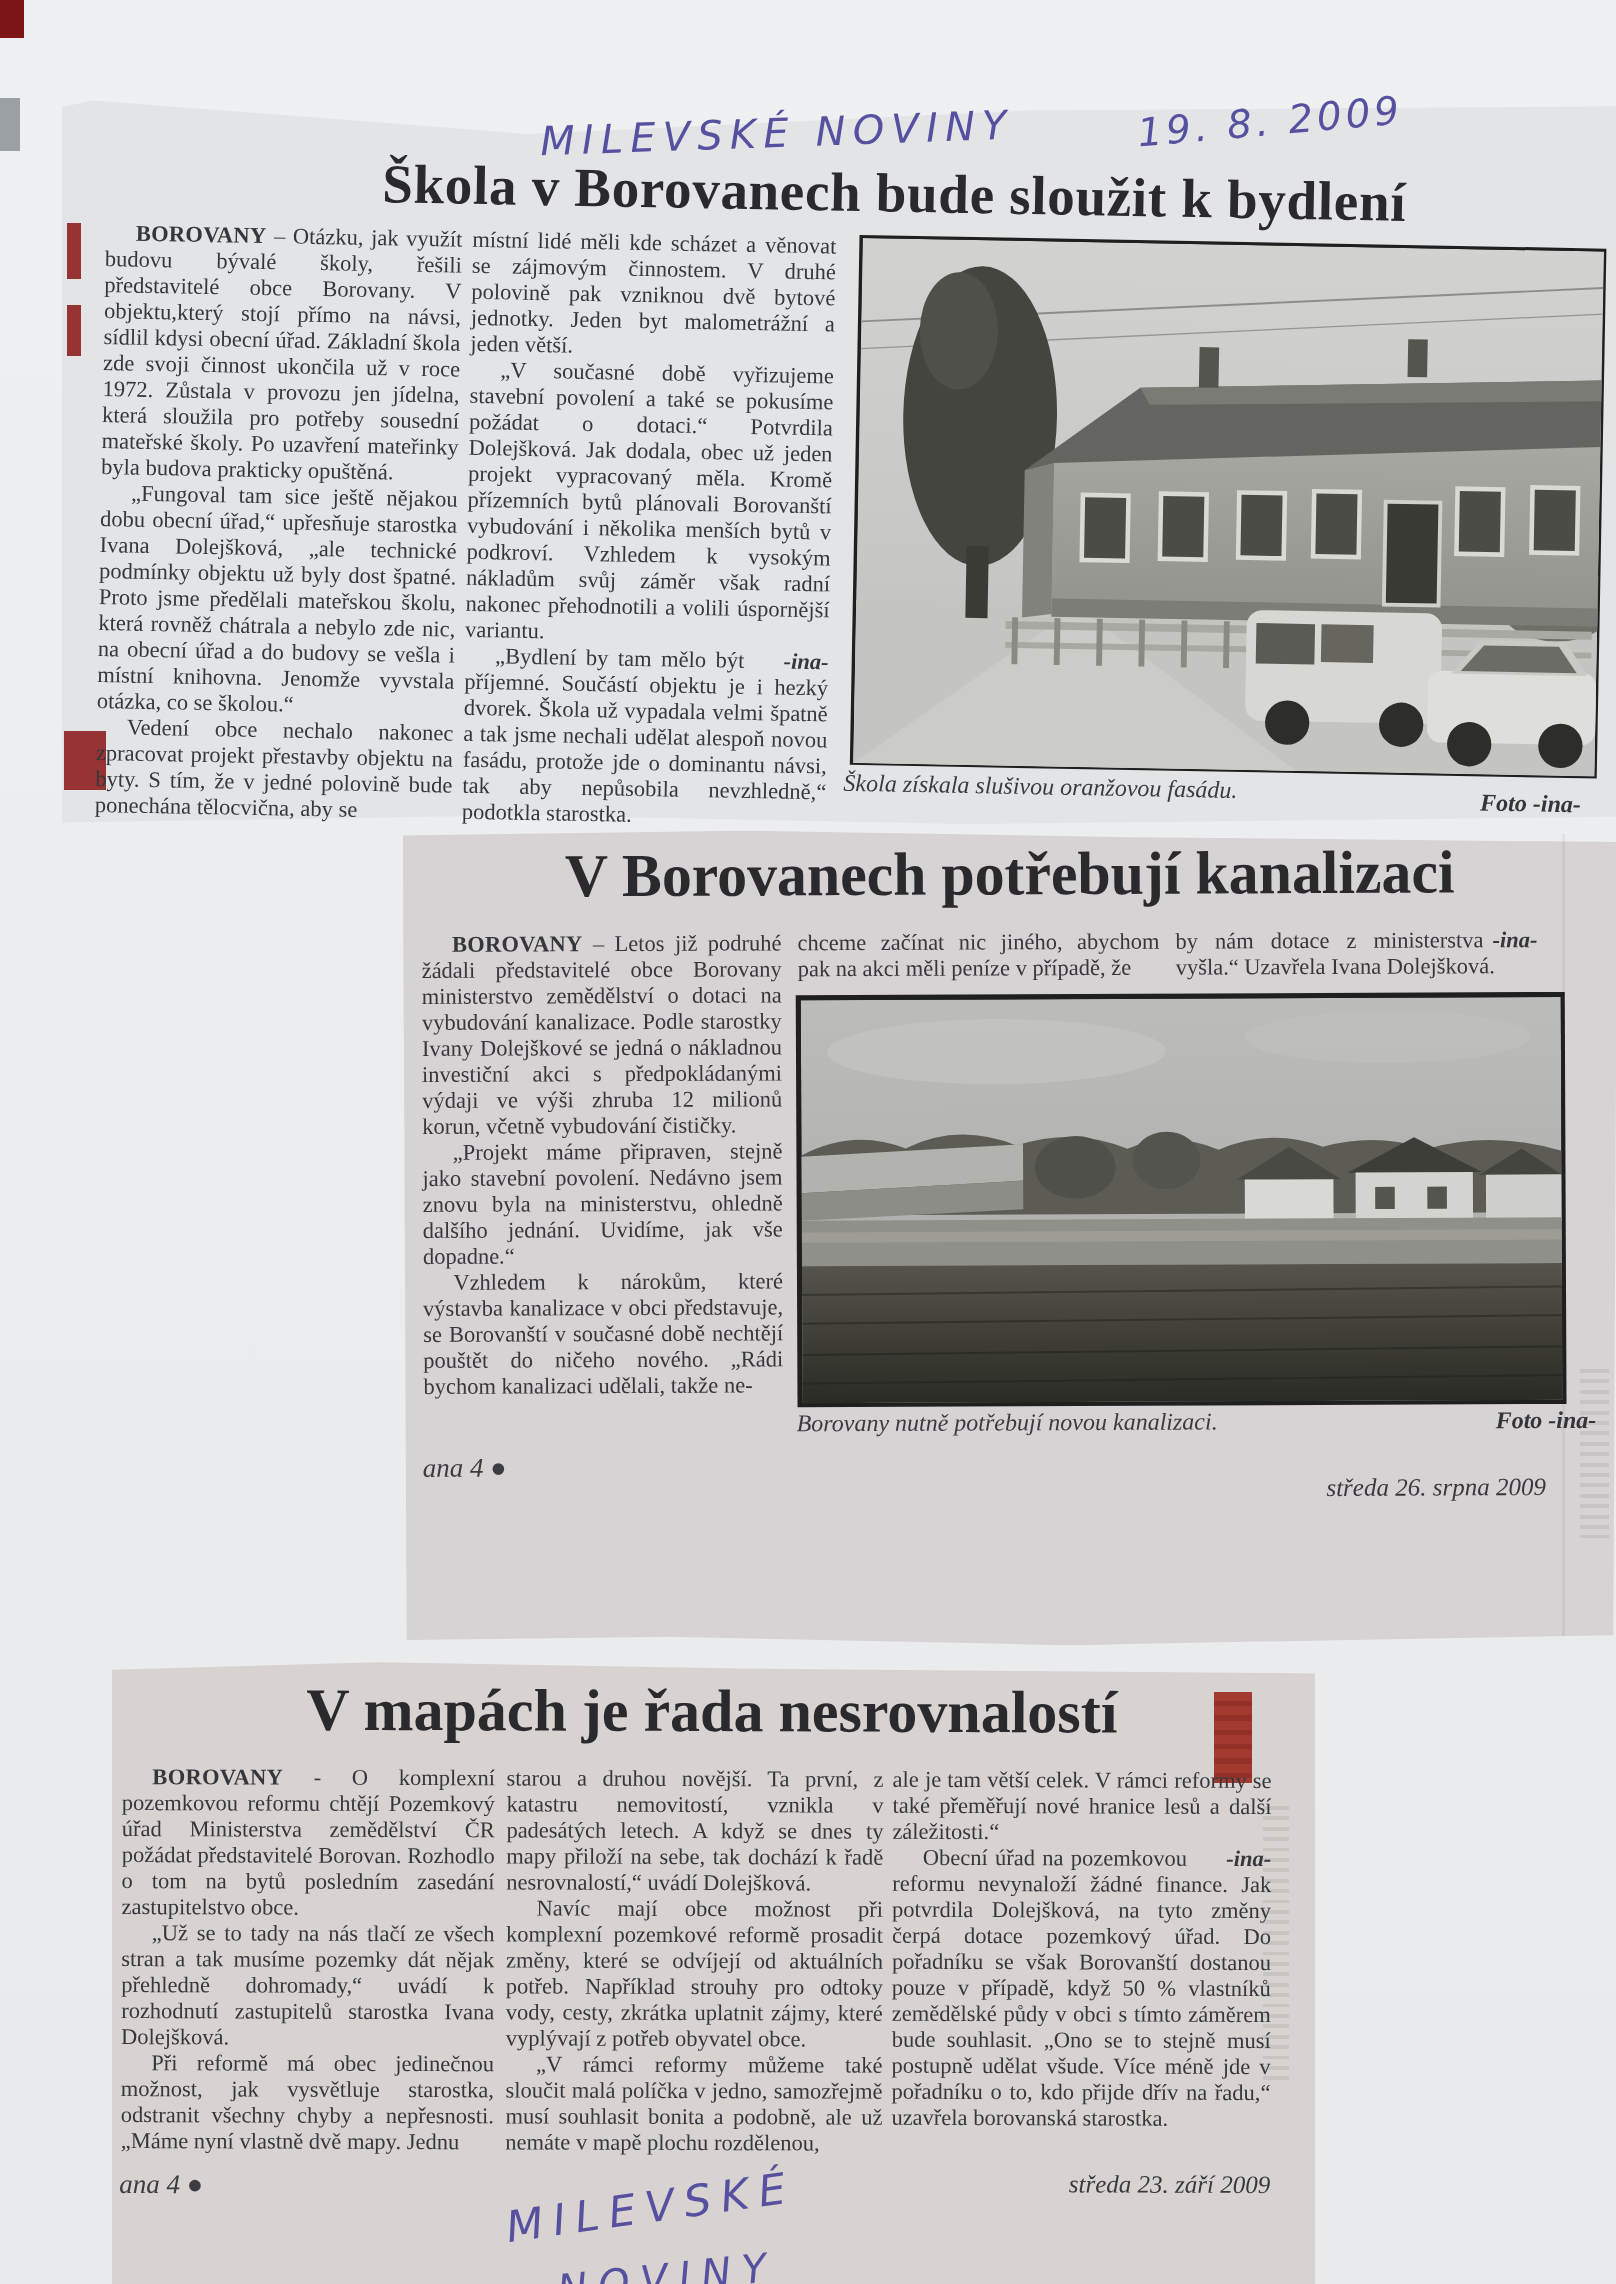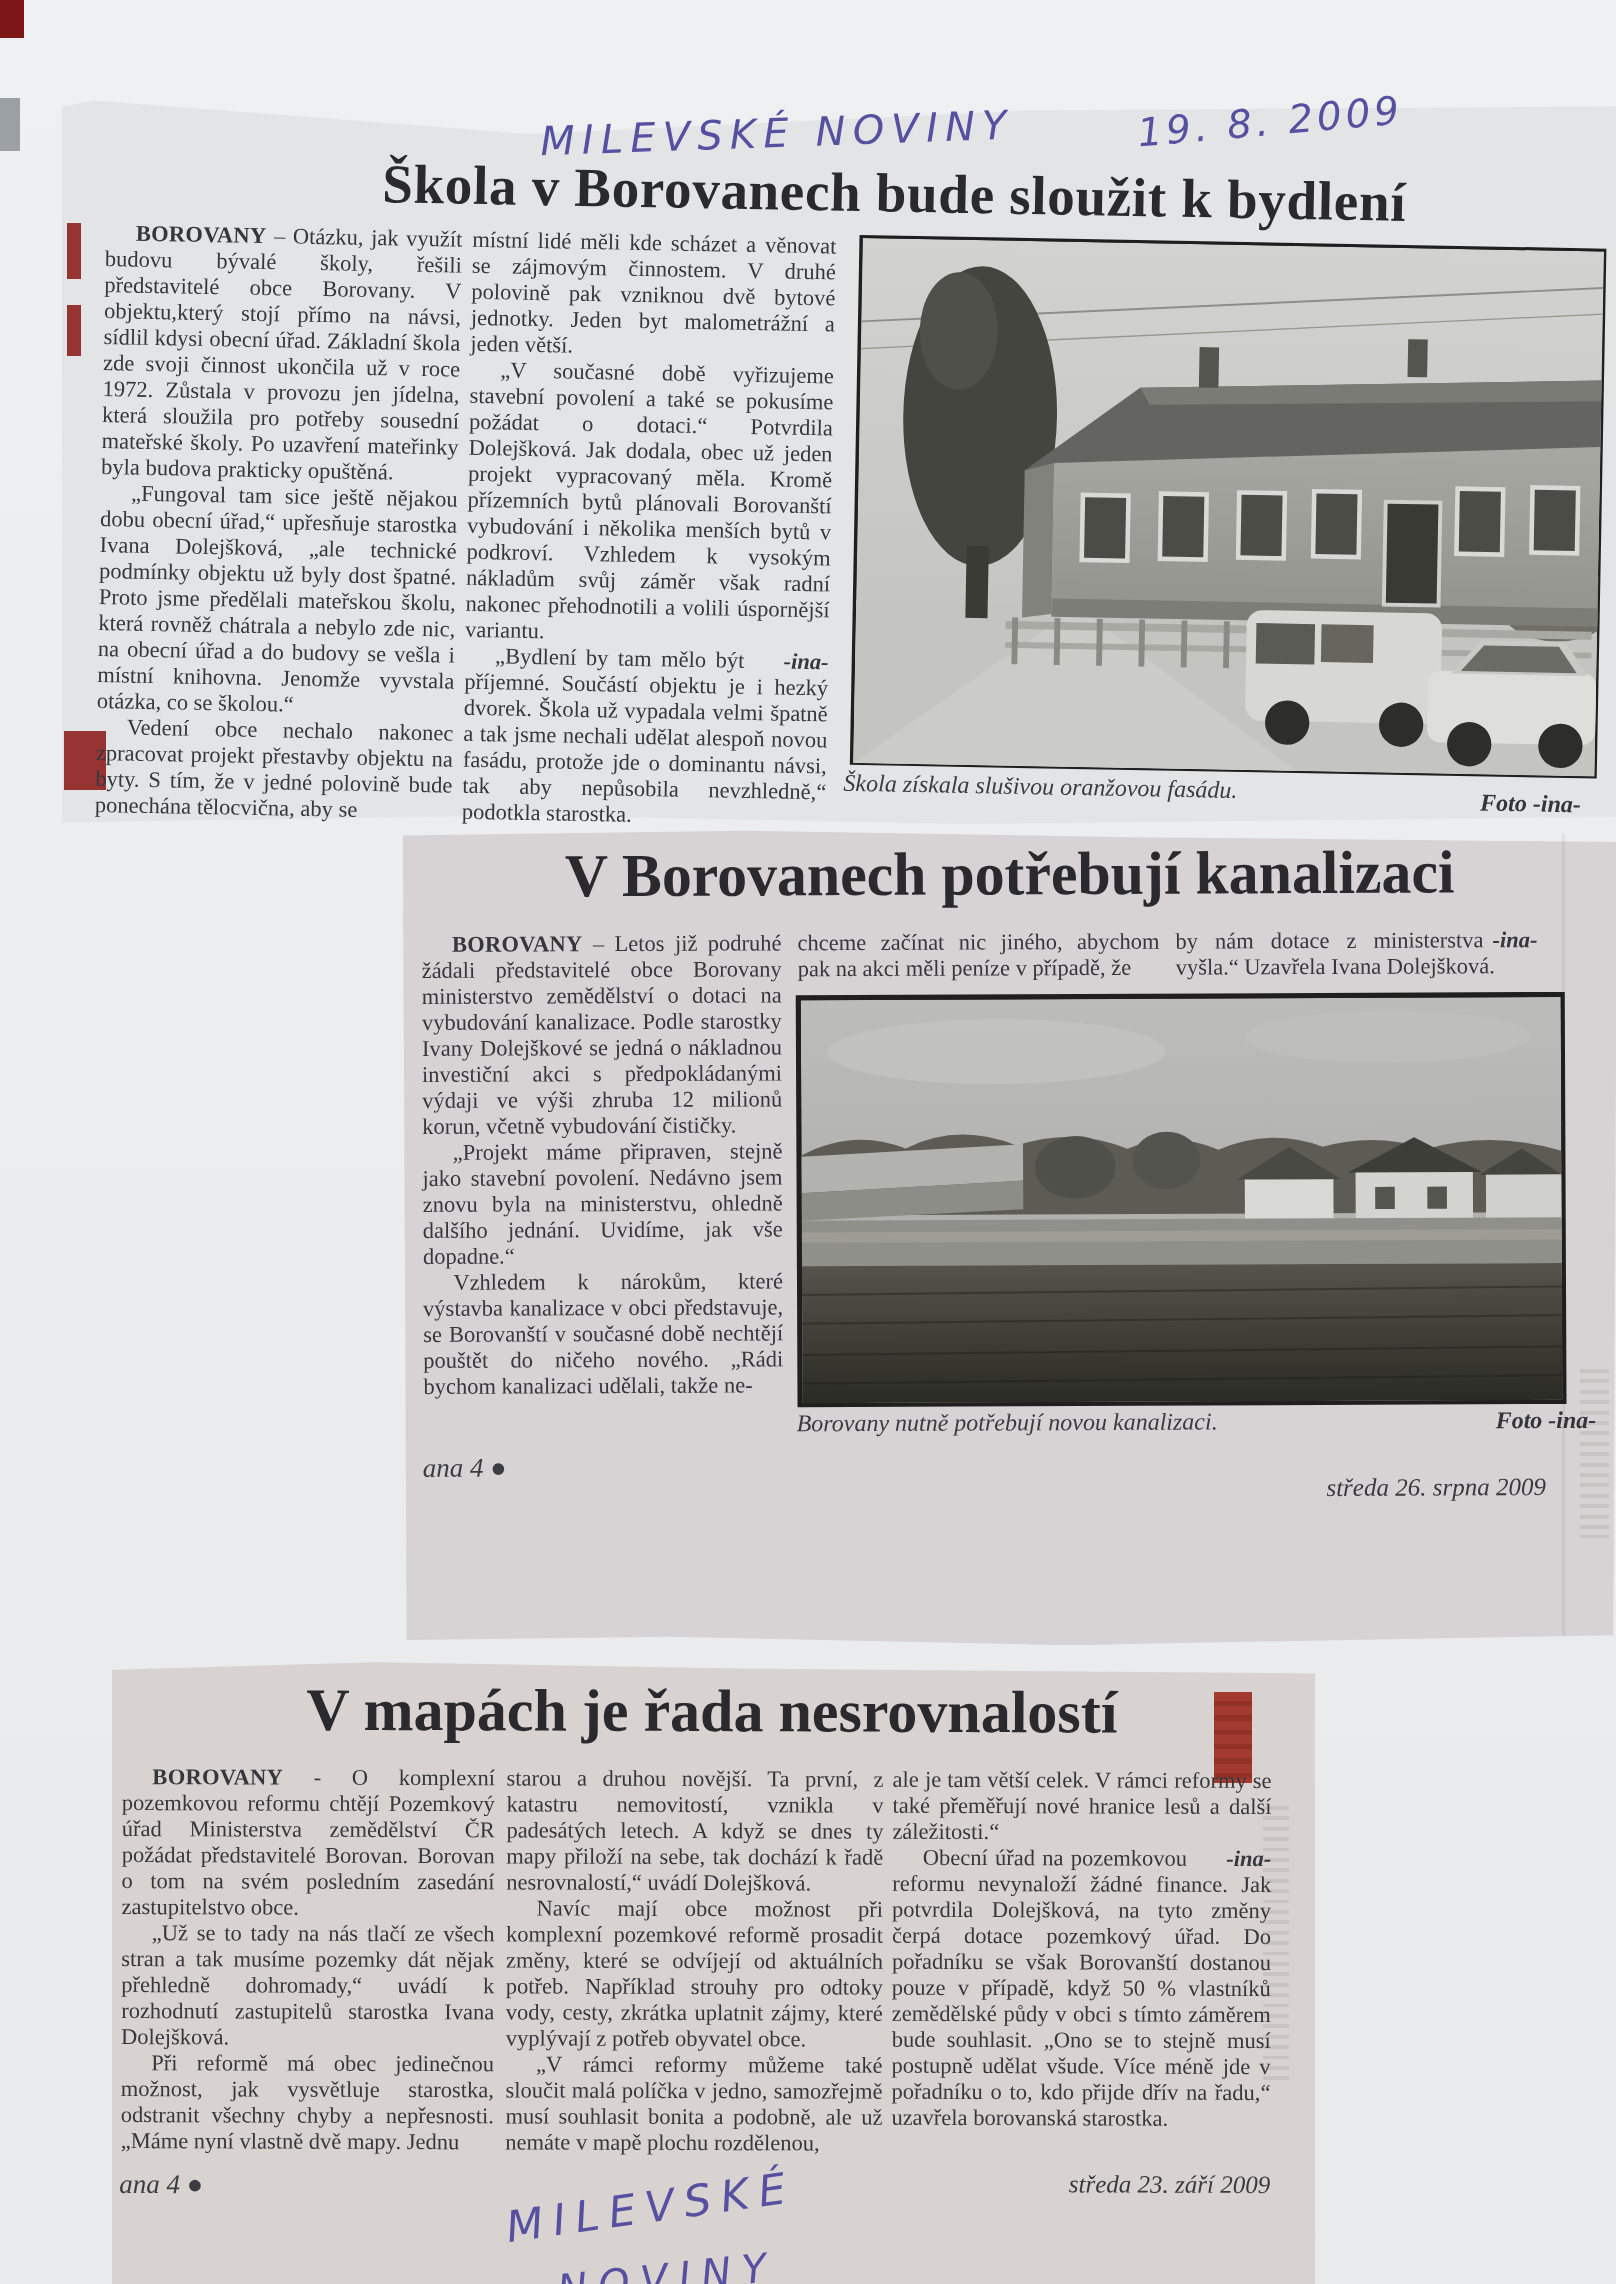--- a/index.html
+++ b/index.html
@@ -210,21 +210,21 @@
   </div>
 
   <div class="clip clip3bg"></div>
   <div class="artifact redstrip" style="left:1214px;top:1692px;width:38px;height:91px;"></div>
   <div class="artifact ghosttext" style="left:1263px;top:1806px;width:26px;height:274px;"></div>
 
   <div class="group" style="left:112px;top:1661px;width:1203px;height:623px;transform:rotate(0.2deg);transform-origin:0 0;">
     <div class="headline hl3" style="left:98px;top:14.3px;width:1004px;">V mapách je řada nesrovnalostí</div>
 
     <div class="col" style="left:10.4px;top:103px;width:373px;">
-      <p><span class="lead">BOROVANY</span><span> - O komplexní pozemkovou reformu chtějí Pozemkový úřad Ministerstva zemědělství ČR požádat představitelé Borovan. Borovan o tom na svém posledním zasedání zastupitelstvo obce.</span></p>
+      <p><span class="lead">BOROVANY</span><span> - O komplexní pozemkovou reformu chtějí Pozemkový úřad Ministerstva zemědělství ČR požádat představitelé Borovan. Rozhodlo o tom na bytů posledním zasedání zastupitelstvo obce.</span></p>
       <p>„Už se to tady na nás tlačí ze všech stran a tak musíme pozemky dát nějak přehledně dohromady,“ uvádí k rozhodnutí zastupitelů starostka Ivana Dolejšková.</p>
       <p>Při reformě má obec jedinečnou možnost, jak vysvětluje starostka, odstranit všechny chyby a nepřesnosti. „Máme nyní vlastně dvě mapy. Jednu</p>
     </div>
 
     <div class="col" style="left:395px;top:103px;width:377px;">
       <p class="cont">starou a druhou novější. Ta první, z katastru nemovitostí, vznikla v padesátých letech. A když se dnes ty mapy přiloží na sebe, tak dochází k řadě nesrovnalostí,“ uvádí Dolejšková.</p>
       <p>Navíc mají obce možnost při komplexní pozemkové reformě prosadit změny, které se odvíjejí od aktuálních potřeb. Například strouhy pro odtoky vody, cesty, zkrátka uplatnit zájmy, které vyplývají z potřeb obyvatel obce.</p>
       <p>„V rámci reformy můžeme také sloučit malá políčka v jedno, samozřejmě musí souhlasit bonita a podobně, ale už nemáte v mapě plochu rozdělenou,</p>
     </div>
 

